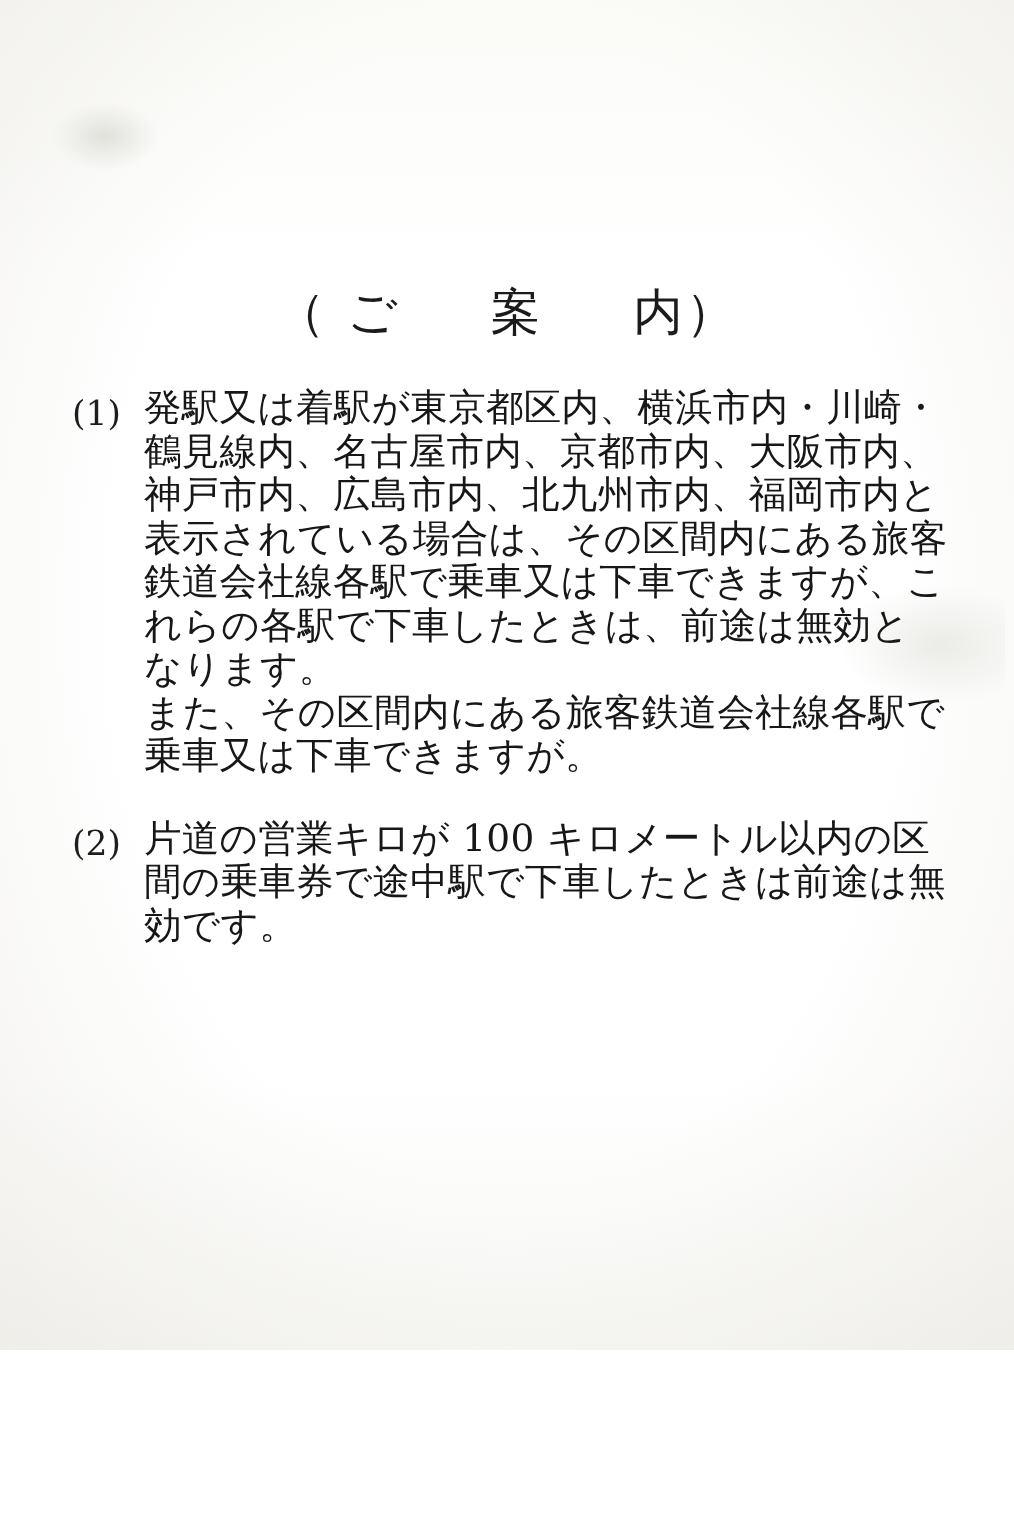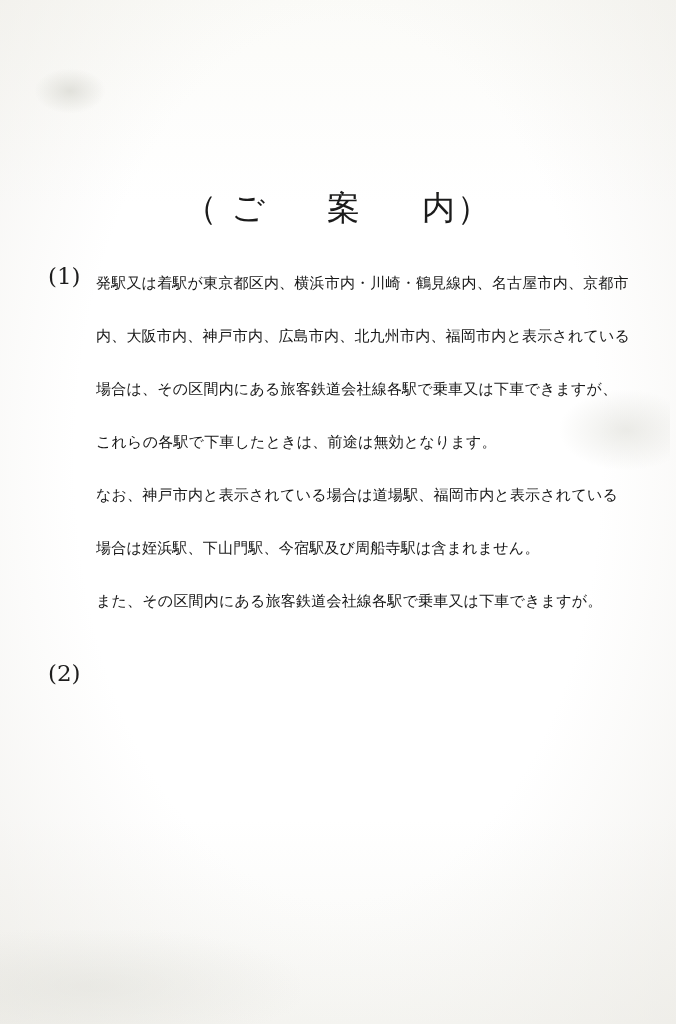--- a/index.html
+++ b/index.html
@@ -10,21 +10,21 @@
     width: 676px;
     height: 1024px;
     background: #ffffff;
     font-family: "DejaVu Serif", serif;
     overflow: hidden;
   }
 
   .page {
     position: relative;
     width: 676px;
-    height: 1024px;
+    height: 900px;
     background: #f9a8d4;
     overflow: hidden;
   }
 
   
   .scan-tint {
     position: absolute;
     inset: 0;
     background:
       radial-gradient(ellipse at 50% 45%, rgba(255,255,255,0) 55%, rgba(232,230,224,0.55) 100%),
@@ -91,22 +91,22 @@
     flex: 0 0 auto;
     font-size: 23px;
     line-height: 38px;
     color: #1d1d1d;
     width: 48px;
     font-family: "DejaVu Serif", serif;
   }
 
   .clause-body {
     flex: 1 1 auto;
-    font-size: 15px;
-    line-height: 53px;
+    font-size: 25px;
+    line-height: 29px;
     color: #171717;
     letter-spacing: 0.2px;
   }
 
   .para {
     margin: 0;
     text-indent: 0;
   }
   .para + .para {
     margin-top: 0;
@@ -127,23 +127,25 @@
   <div class="smudge-c"></div>
 
   <div class="content">
 
     <div class="doc-title">（ ご 　 案 　 内）</div>
 
     <div class="clause">
       <div class="clause-marker">(1)</div>
       <div class="clause-body">
         <p class="para">発駅又は着駅が東京都区内、横浜市内・川崎・鶴見線内、名古屋市内、京都市内、大阪市内、神戸市内、広島市内、北九州市内、福岡市内と表示されている場合は、その区間内にある旅客鉄道会社線各駅で乗車又は下車できますが、これらの各駅で下車したときは、前途は無効となります。</p>
-        <p class="para">なお、神戸市内と表示されている場合は道場駅、福岡市内と表示されている場合は姪浜駅、下山門駅、今宿駅及び周船寺駅は含まれません。</p>
         <p class="para">また、その区間内にある旅客鉄道会社線各駅で乗車又は下車できますが。</p>
       </div>
     </div>
 
     <div class="clause">
       <div class="clause-marker">(2)</div>
+      <div class="clause-body">
+        <p class="para">片道の営業キロが 100 キロメートル以内の区間の乗車券で途中駅で下車したときは前途は無効です。</p>
+      </div>
     </div>
 
   </div>
 </div>
 
 </body></html>

